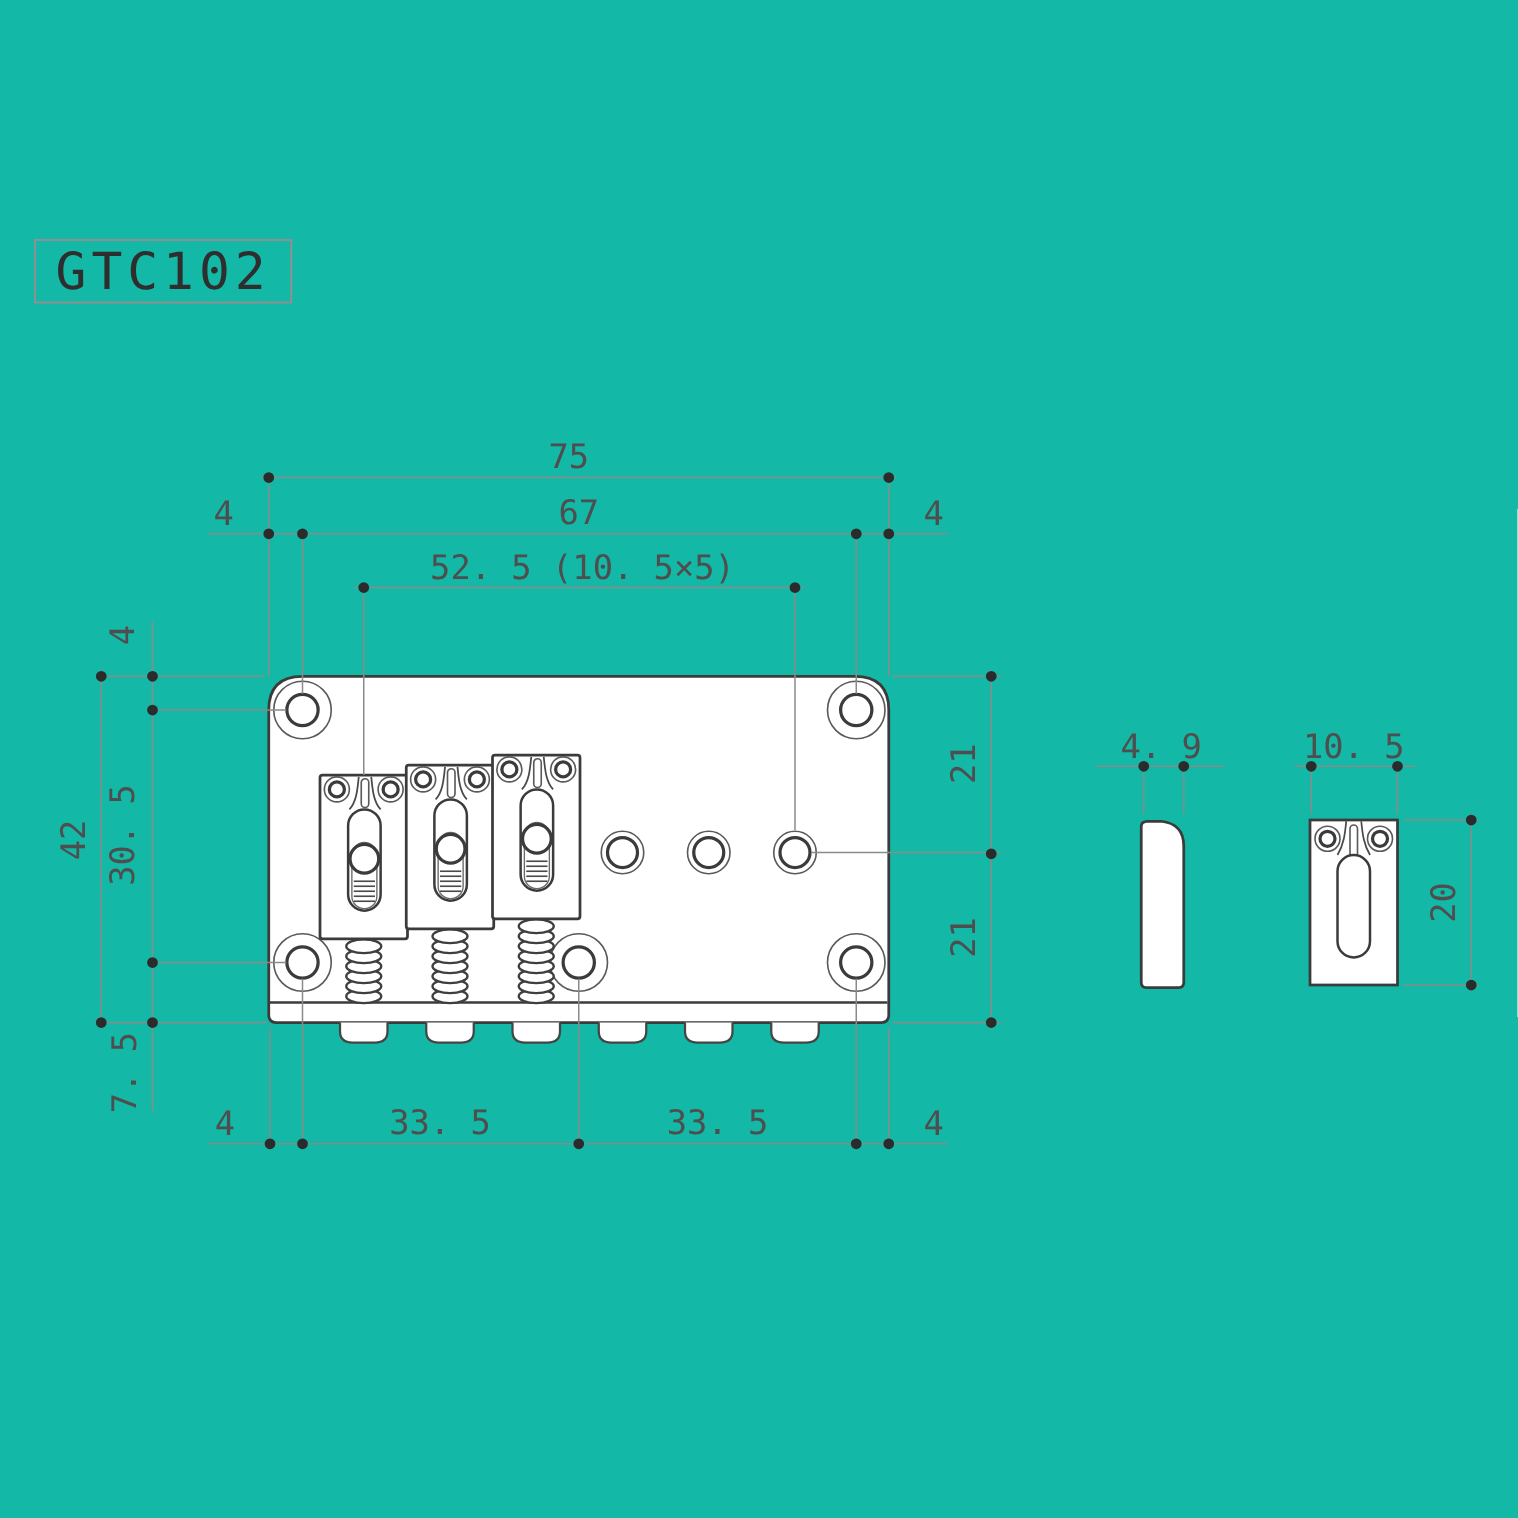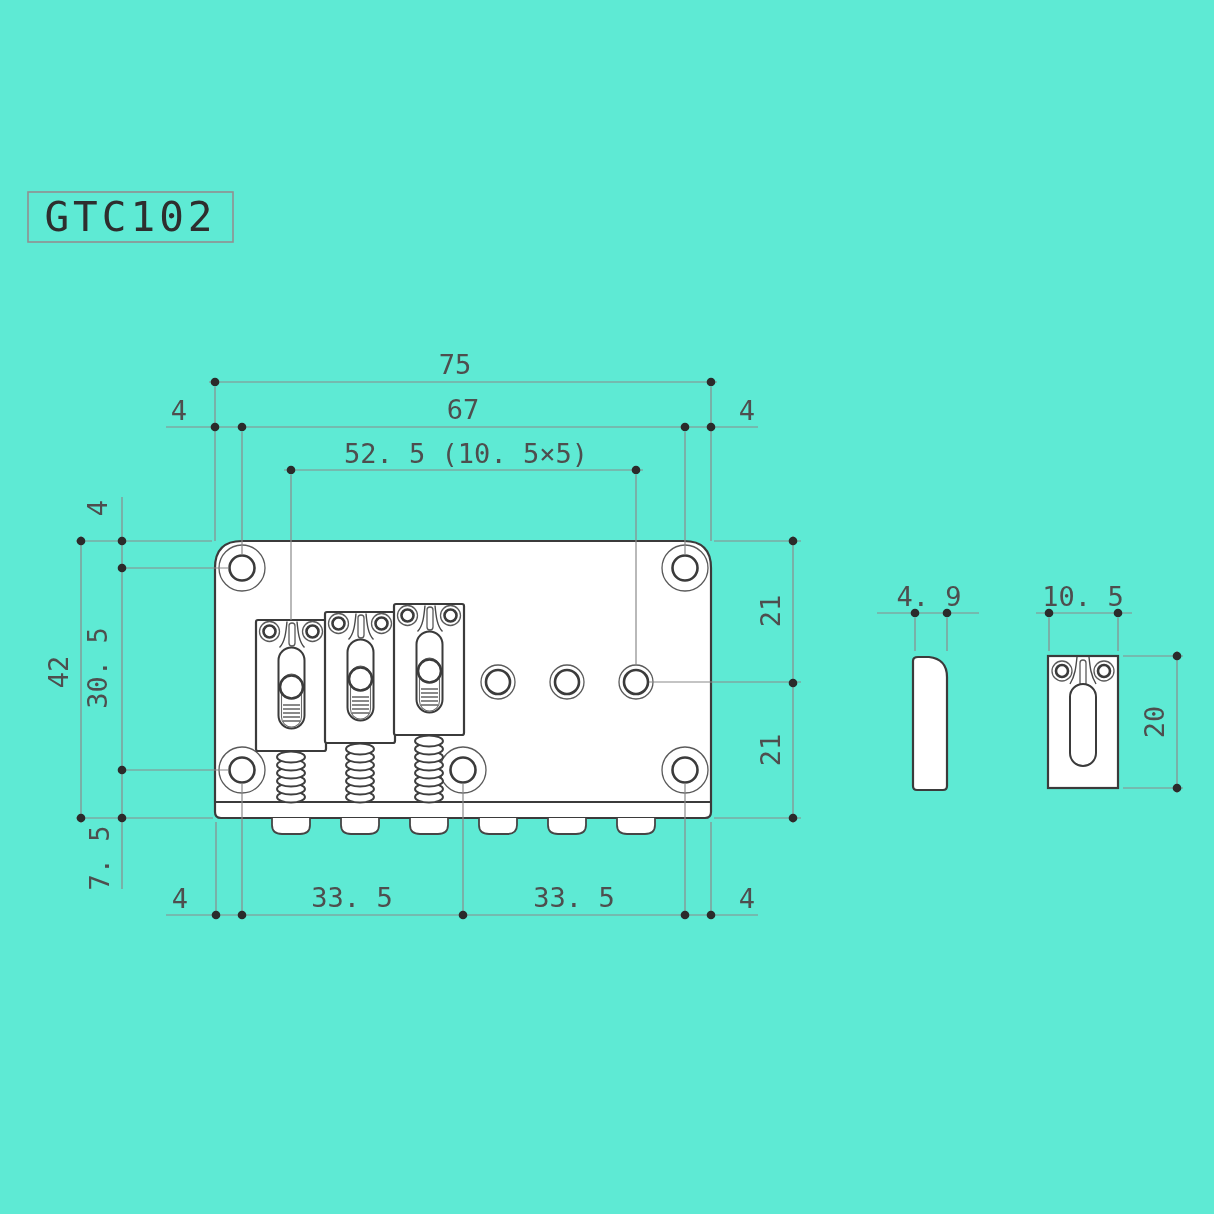--- a/index.html
+++ b/index.html
@@ -1,19 +1,19 @@
 <!DOCTYPE html>
 <html><head>
 <meta charset="utf-8">
 <style>
   html,body{margin:0;padding:0;background:#ffffff;}
   #canvas{
     position:relative;
     width:1214px;height:1214px;
-    background:#5eead4;
+    background:#14b8a6;
     font-family:"DejaVu Sans Mono","Liberation Mono",monospace;
   }
   svg{position:absolute;left:0;top:0;}
   text{
     font-family:"DejaVu Sans Mono","Liberation Mono",monospace;
     fill:#4e4e4e;
     font-size:27px;
   }
   .model-text{font-size:41px;letter-spacing:4px;fill:#2e2e2e;}
   .outline{stroke:#3b3b3b;stroke-width:2.2;fill:#ffffff;}

